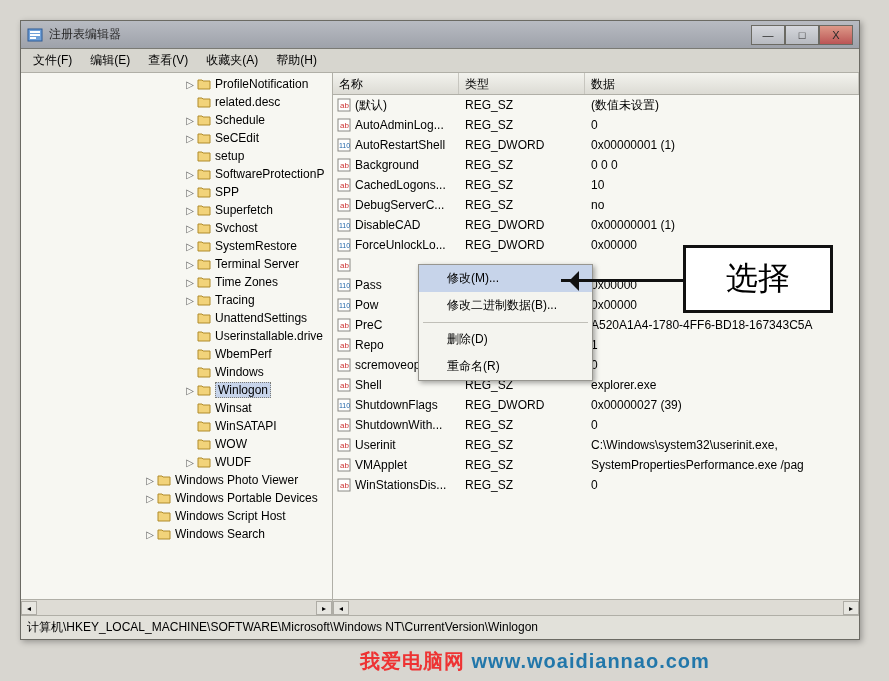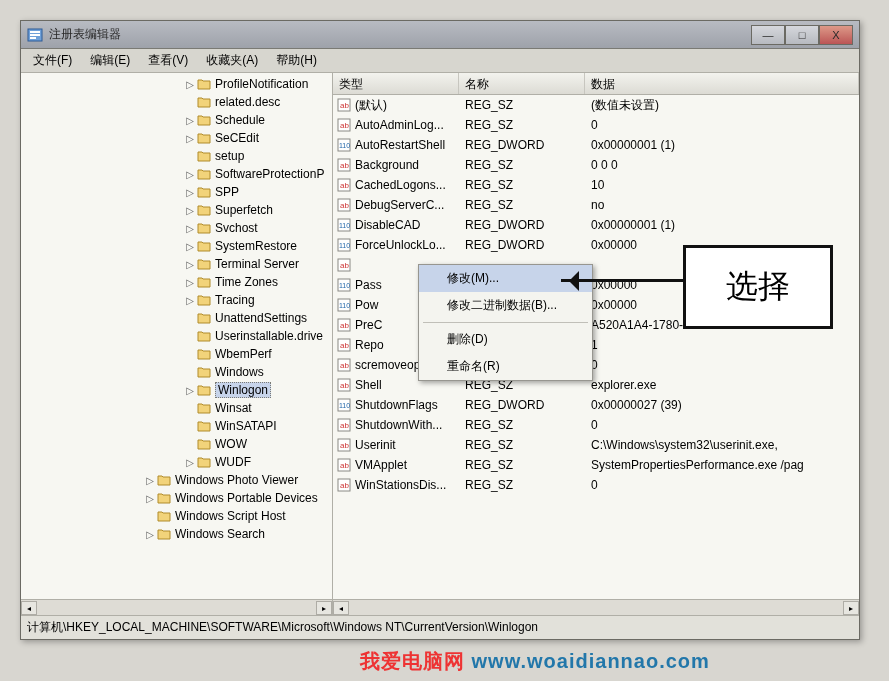--- a/index.html
+++ b/index.html
@@ -51,21 +51,21 @@
   .context-menu {
     position:absolute; left:418px; top:264px; width:175px;
     background:#f4f4ef; border:1px solid #979690; box-shadow:2px 2px 5px rgba(0,0,0,.35);
     font-size:12px; z-index:5;
   }
   .cm-item { padding:5px 10px 5px 28px; position:relative;}
   .cm-item.hover { background:#c7d4ea; }
   .cm-sep { height:1px; background:#c0bfb8; margin:3px 4px;}
   .statusbar { height:24px; border-top:1px solid #b0afa7; background:#e2e1da; font-size:12px; padding:3px 6px; white-space:nowrap; overflow:hidden;}
   .callout {
-    position:absolute; left:683px; top:245px; width:150px; height:84px;
+    position:absolute; left:683px; top:245px; width:150px; height:68px;
     background:#fff; border:3px solid #111; display:flex; align-items:center; justify-content:center;
     font-size:32px; z-index:8;
   }
   .callout-arrow {
     position:absolute; left:561px; top:279px; width:122px; height:3px; background:#111; z-index:8;
   }
   .callout-arrow::before{
     content:""; position:absolute; left:-2px; top:-8px; border:10px solid transparent; border-right-color:#111;
   }
   .watermark {
@@ -343,22 +343,22 @@
           </div>
         </div>
       <div class="hscroll">
         <div class="arrow l">◂</div>
         <div class="arrow r">▸</div>
       </div>
     </div>
 
     <div class="list-pane">
       <div class="list-header">
+        <div class="col name">名称</div>
         <div class="col type">类型</div>
-        <div class="col name">名称</div>
         <div class="col data">数据</div>
       </div>
       <div class="list-body" id="list">
           <div class="row">
             <div class="cname">
               <span class="reg-icon">
                 <svg viewBox="0 0 14 14">
                   <rect x="1" y="1" width="12" height="12" fill="#fff" stroke="#8a8a84"></rect>
                   <text x="3" y="10" font-size="8" fill="#c33">ab</text>
                 </svg>

